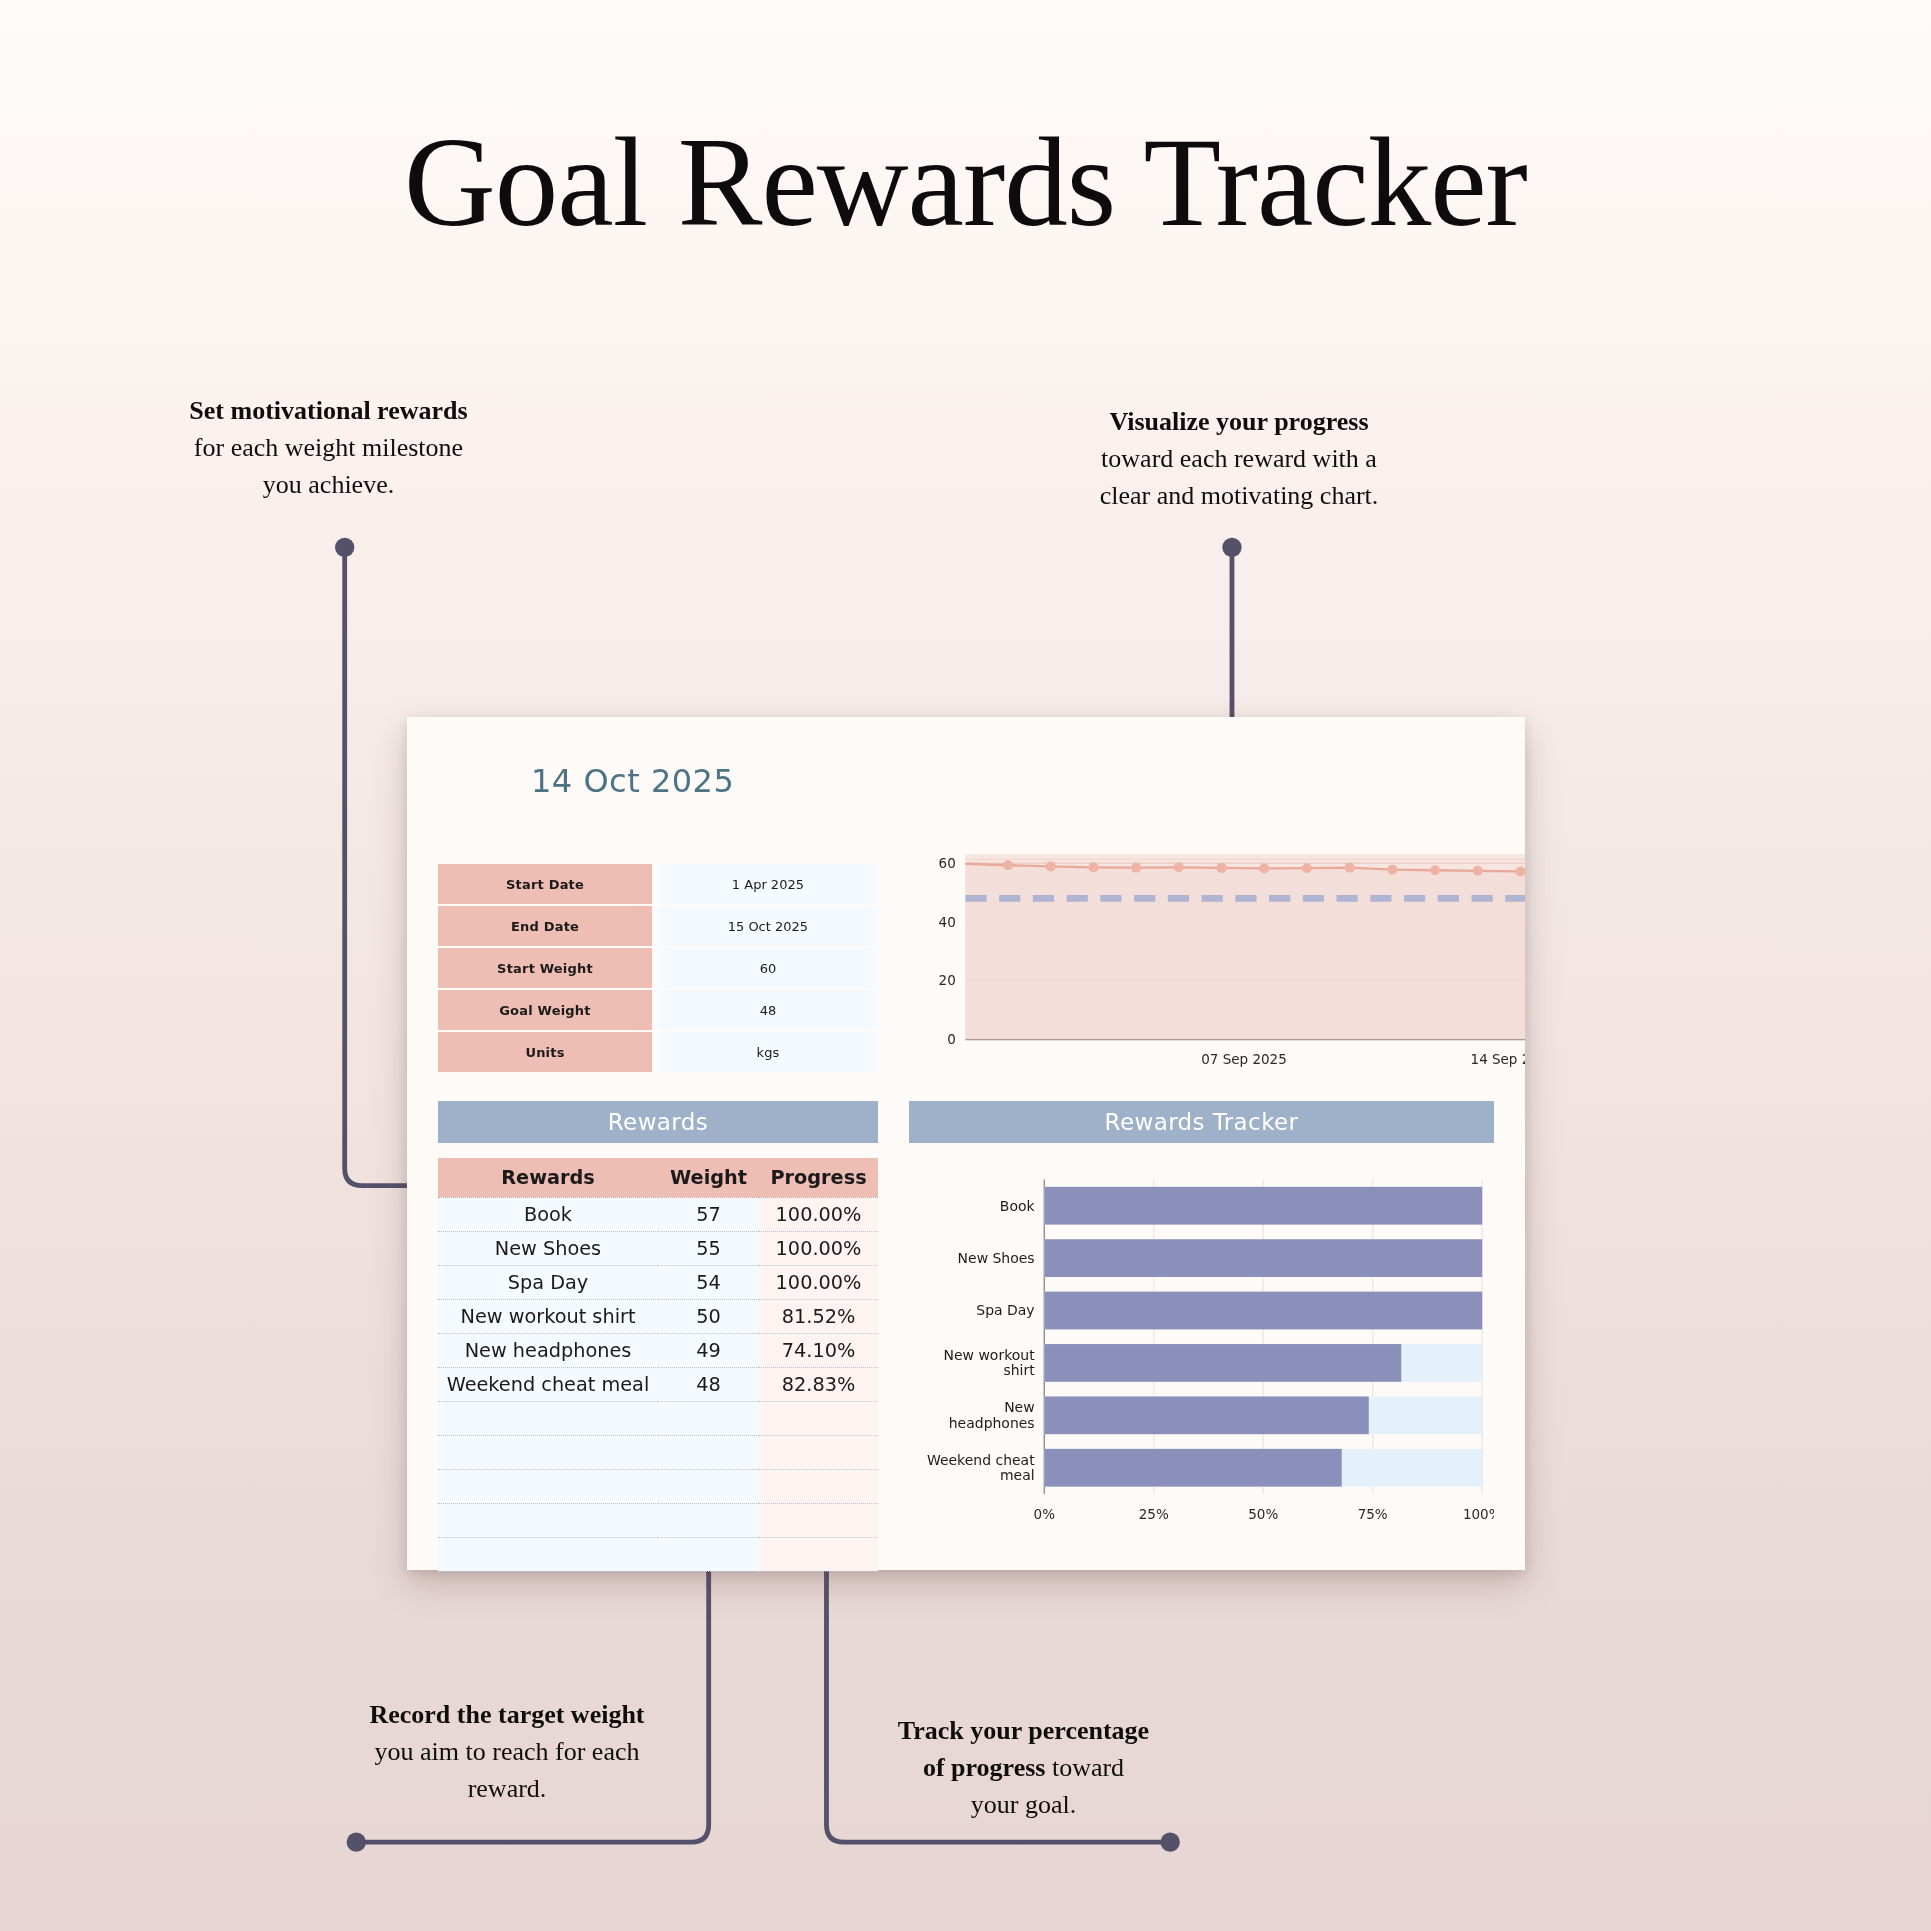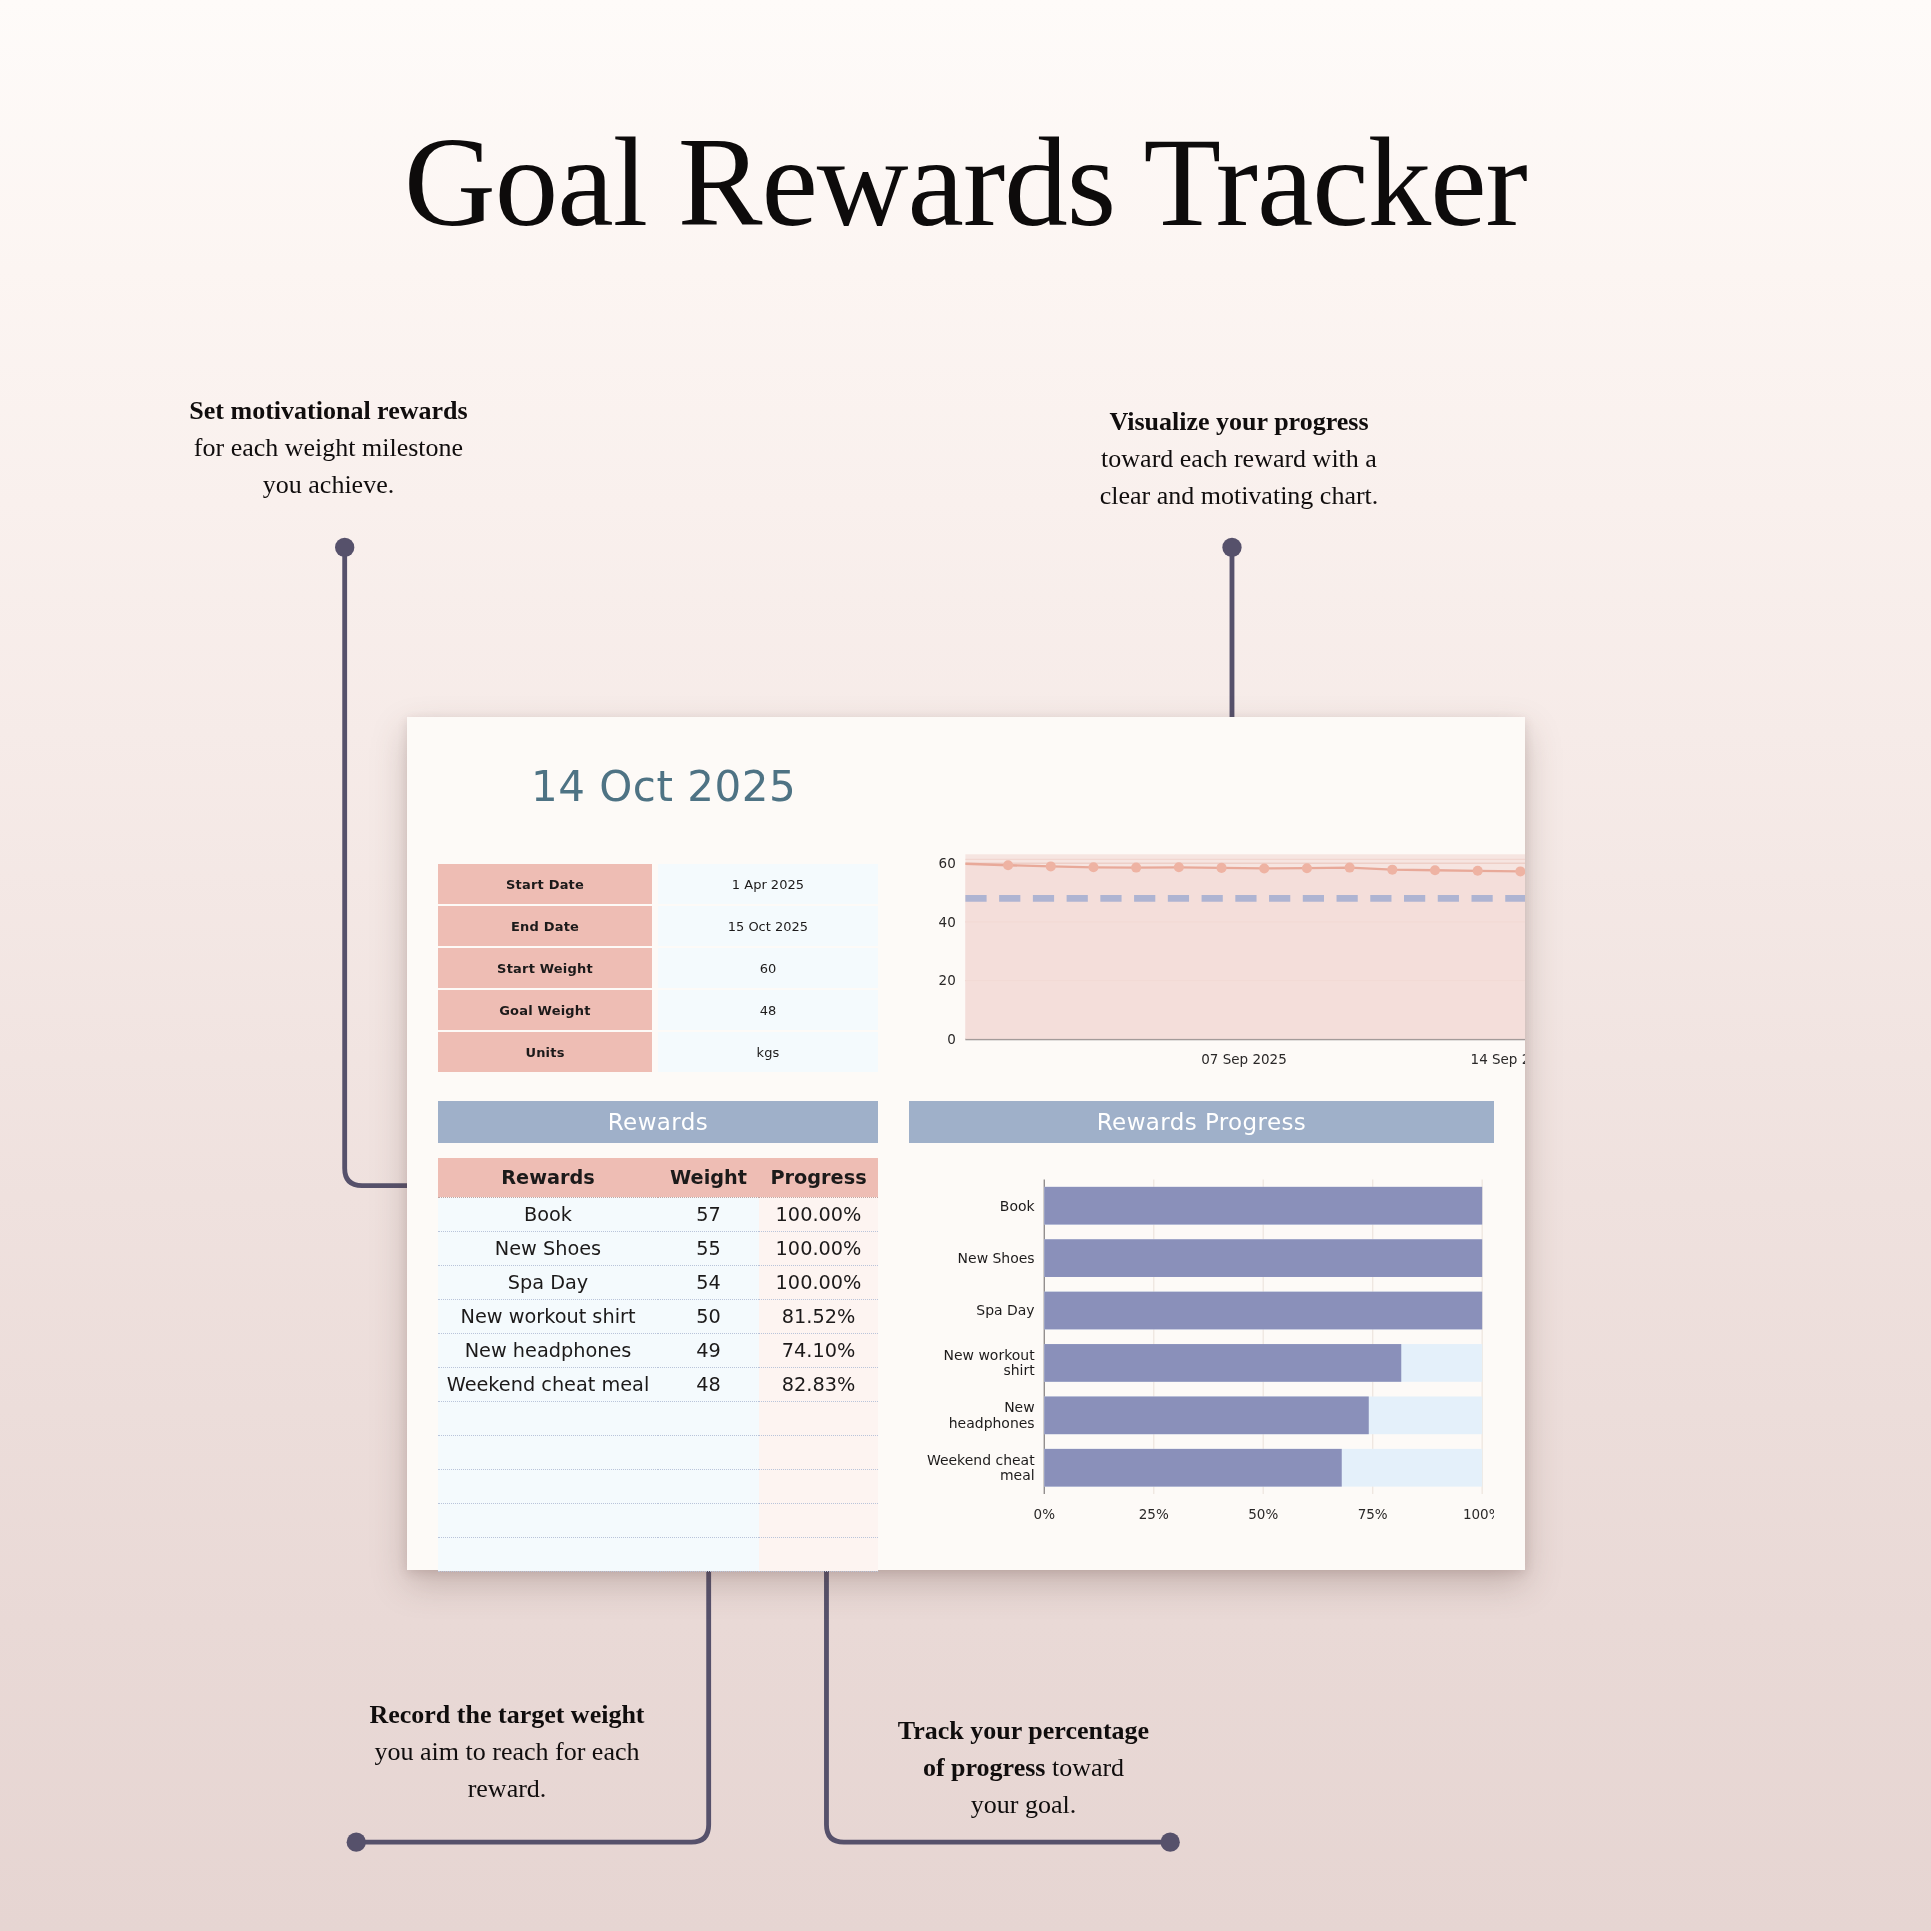--- a/index.html
+++ b/index.html
@@ -55,21 +55,21 @@
     position: absolute;
     left: 407px; top: 717px;
     width: 1118px; height: 853px;
     background: #fdfaf7;
     box-shadow: 0 13.5px 33px rgba(90,60,55,.26), 0 2.9px 9.7px rgba(90,60,55,.14);
   }
 
   .sheet-date {
     position: absolute; left: 124px; top: 45px;
     font-family: "DejaVu Sans", sans-serif;
-    font-size: 42px;
+    font-size: 32px;
     font-weight: 400;
     color: #4e7384;
     letter-spacing: 0.5px;
   }
 
   
   .info-table {
     position: absolute; left: 31px; top: 145px;
     width: 440px;
     border-collapse: separate;
@@ -240,21 +240,21 @@
       </tr>
       <tr>
         <td class="k">Units</td>
         <td class="sp"></td>
         <td class="v">kgs</td>
       </tr>
     </tbody>
   </table>
 
   <div class="sec-bar" id="sec-rewards">Rewards</div>
-  <div class="sec-bar" id="sec-progress">Rewards Progress</div>
+  <div class="sec-bar" id="sec-progress">Rewards Tracker</div>
 
   <table class="rw-table">
     <thead>
       <tr>
         <th class="c-name">Rewards</th>
         <th class="c-wt">Weight</th>
         <th class="c-pg">Progress</th>
       </tr>
     </thead>
     <tbody>

